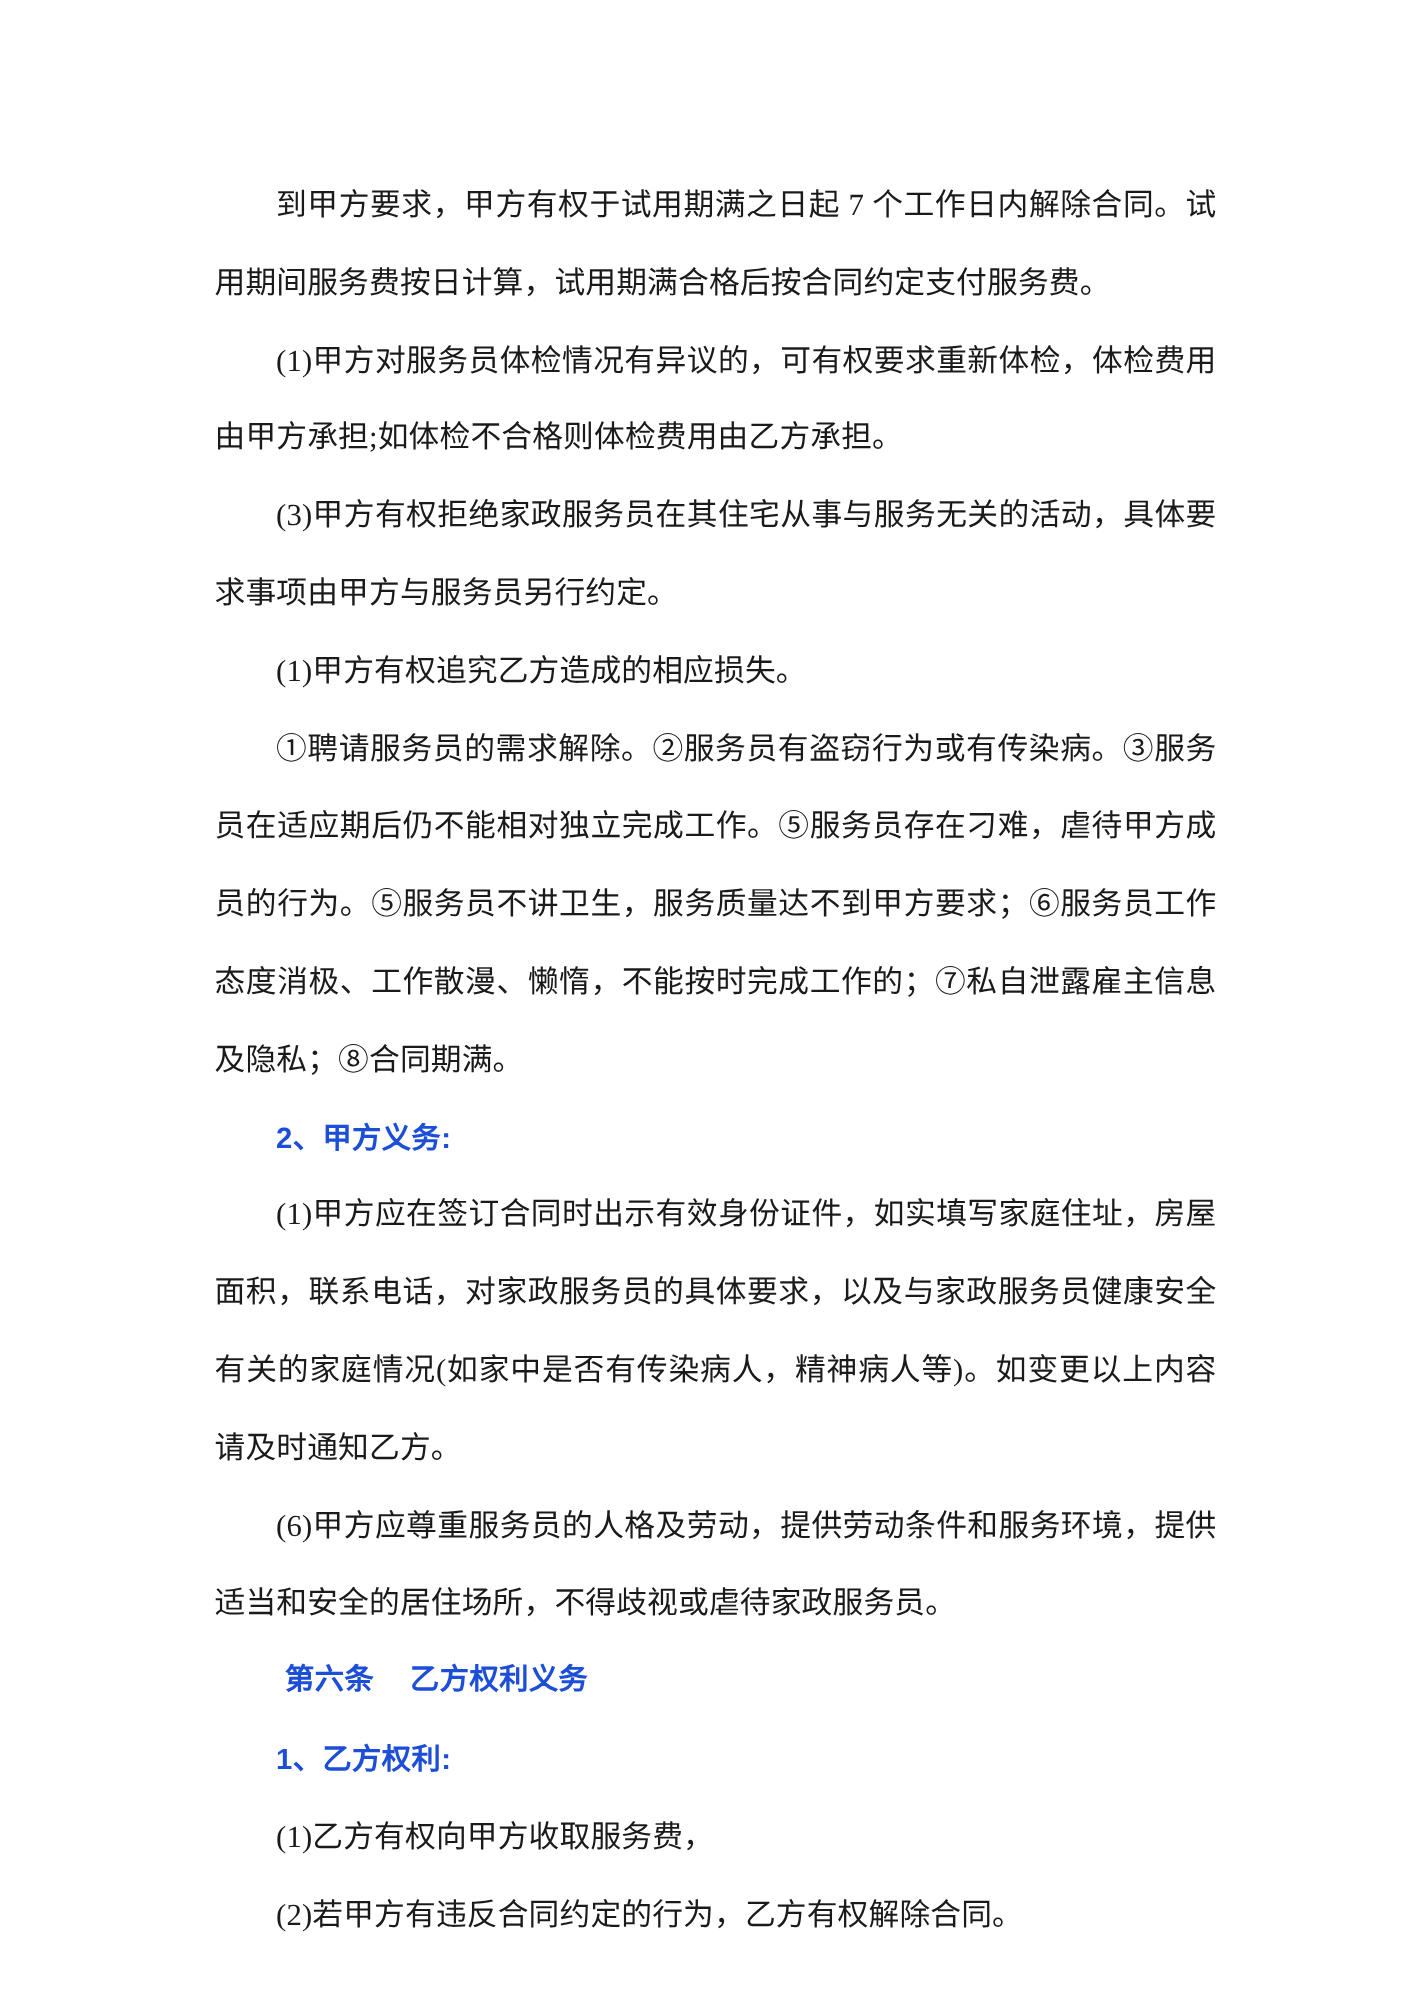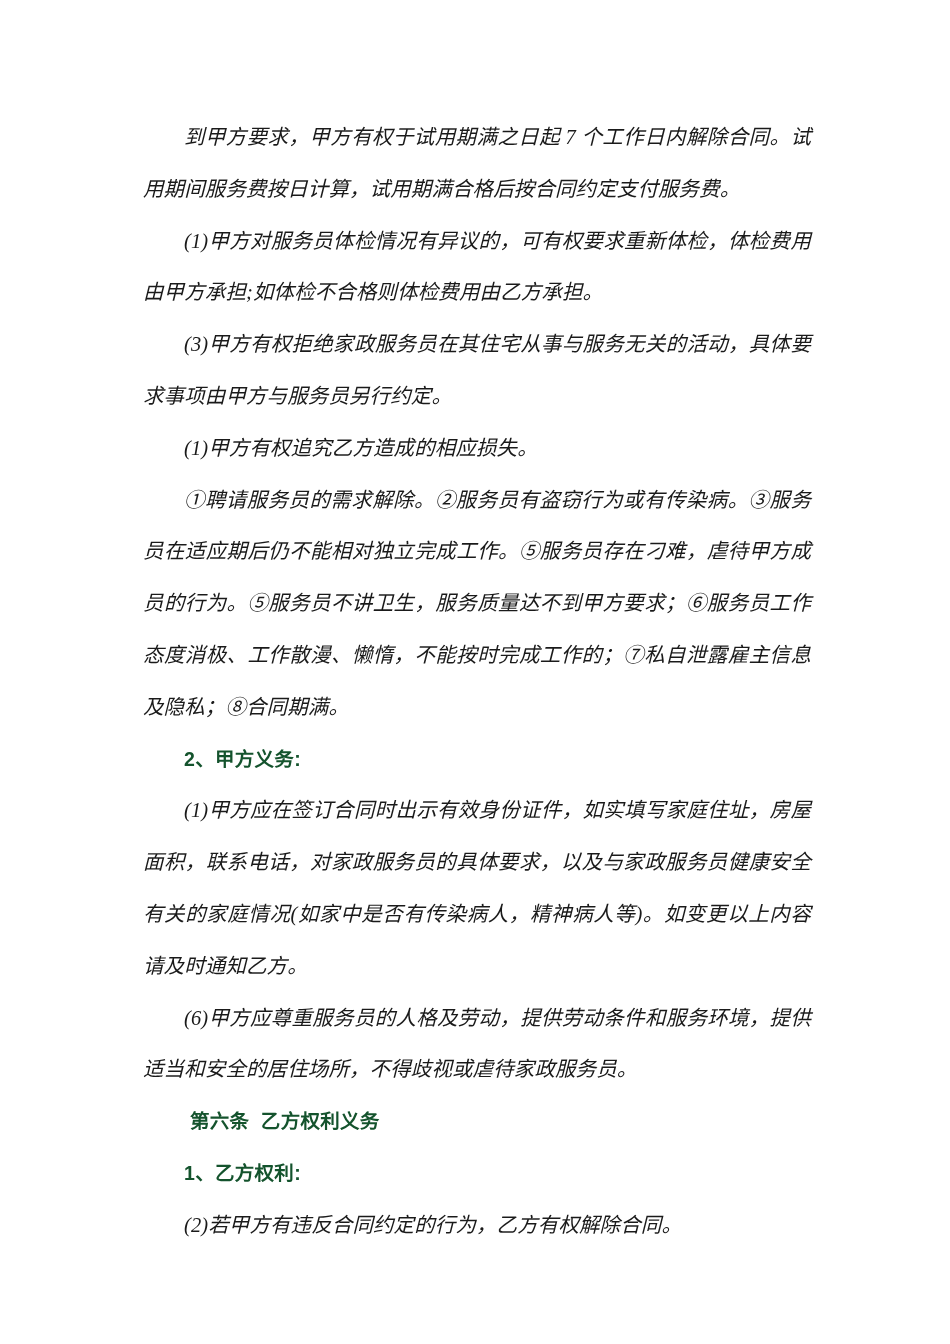--- a/index.html
+++ b/index.html
@@ -34,53 +34,54 @@
     color: #1a1a1a;
     text-align: justify;
     text-justify: inter-character;
     letter-spacing: 0.1px;
     word-break: break-all;
     white-space: pre-wrap;
   }
 
   p.indent {
     text-indent: 41px;
-    font-style: italic;
   }
 
   p.heading {
     font-family: "Liberation Sans", "DejaVu Sans", sans-serif;
     font-weight: bold;
     font-size: 19.5px;
     line-height: 51.8px;
-    color: #14532d;
+    color: #1d4ed8;
     text-align: left;
     letter-spacing: 0.3px;
   }
 
   p.heading-sub {
     text-indent: 41px;
   }
 
   p.heading-art {
     text-indent: 47px;
+    font-family: Liberation Mono, monospace;
   }
 </style>
 </head>
 <body>
 
 <div class="page">
   <div class="doc-body">
 
     <p class="para indent">到甲方要求，甲方有权于试用期满之日起 7 个工作日内解除合同。试用期间服务费按日计算，试用期满合格后按合同约定支付服务费。</p>
     <p class="para indent">(1)甲方对服务员体检情况有异议的，可有权要求重新体检，体检费用由甲方承担;如体检不合格则体检费用由乙方承担。</p>
     <p class="para indent">(3)甲方有权拒绝家政服务员在其住宅从事与服务无关的活动，具体要求事项由甲方与服务员另行约定。</p>
     <p class="para indent">(1)甲方有权追究乙方造成的相应损失。</p>
     <p class="para indent">①聘请服务员的需求解除。②服务员有盗窃行为或有传染病。③服务员在适应期后仍不能相对独立完成工作。⑤服务员存在刁难，虐待甲方成员的行为。⑤服务员不讲卫生，服务质量达不到甲方要求；⑥服务员工作态度消极、工作散漫、懒惰，不能按时完成工作的；⑦私自泄露雇主信息及隐私；⑧合同期满。</p>
     <p class="para heading heading-sub">2、甲方义务:</p>
     <p class="para indent">(1)甲方应在签订合同时出示有效身份证件，如实填写家庭住址，房屋面积，联系电话，对家政服务员的具体要求，以及与家政服务员健康安全有关的家庭情况(如家中是否有传染病人，精神病人等)。如变更以上内容请及时通知乙方。</p>
     <p class="para indent">(6)甲方应尊重服务员的人格及劳动，提供劳动条件和服务环境，提供适当和安全的居住场所，不得歧视或虐待家政服务员。</p>
     <p class="para heading heading-art">第六条  乙方权利义务</p>
     <p class="para heading heading-sub">1、乙方权利:</p>
+    <p class="para indent">(1)乙方有权向甲方收取服务费，</p>
     <p class="para indent">(2)若甲方有违反合同约定的行为，乙方有权解除合同。</p>
 
   </div>
 </div>
 
 </body></html>

